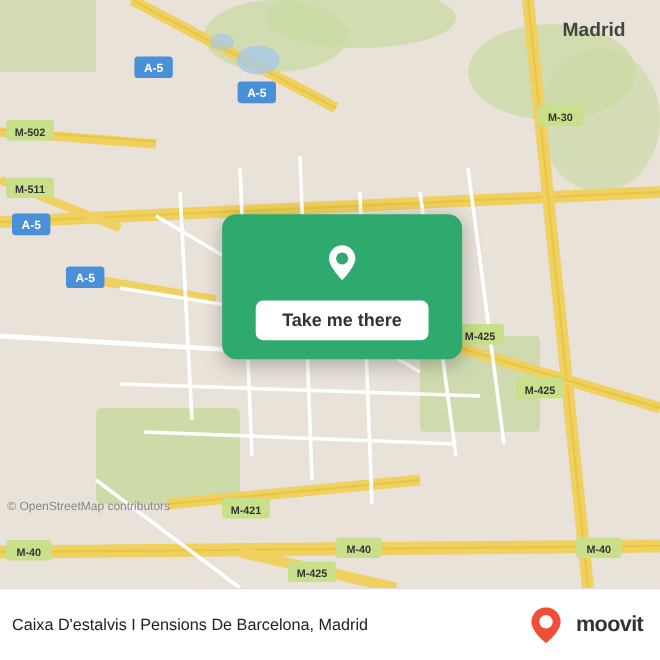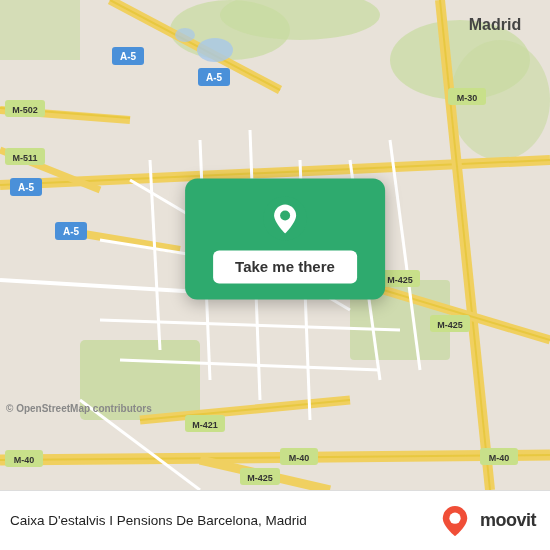--- a/index.html
+++ b/index.html
@@ -82,23 +82,22 @@
     #location-name {
       font-size: 13.5px;
       font-weight: 500;
       color: #222;
     }
 
     #osm-attribution {
       font-size: 10px;
       color: #888;
       position: absolute;
-      bottom: 76px;
+      bottom: 62px;
       left: 6px;
-      font-weight: bold;
     }
 
     #moovit-logo {
       display: flex;
       align-items: center;
       gap: 12px;
     }
 
     #moovit-pin {
       width: 26px;

